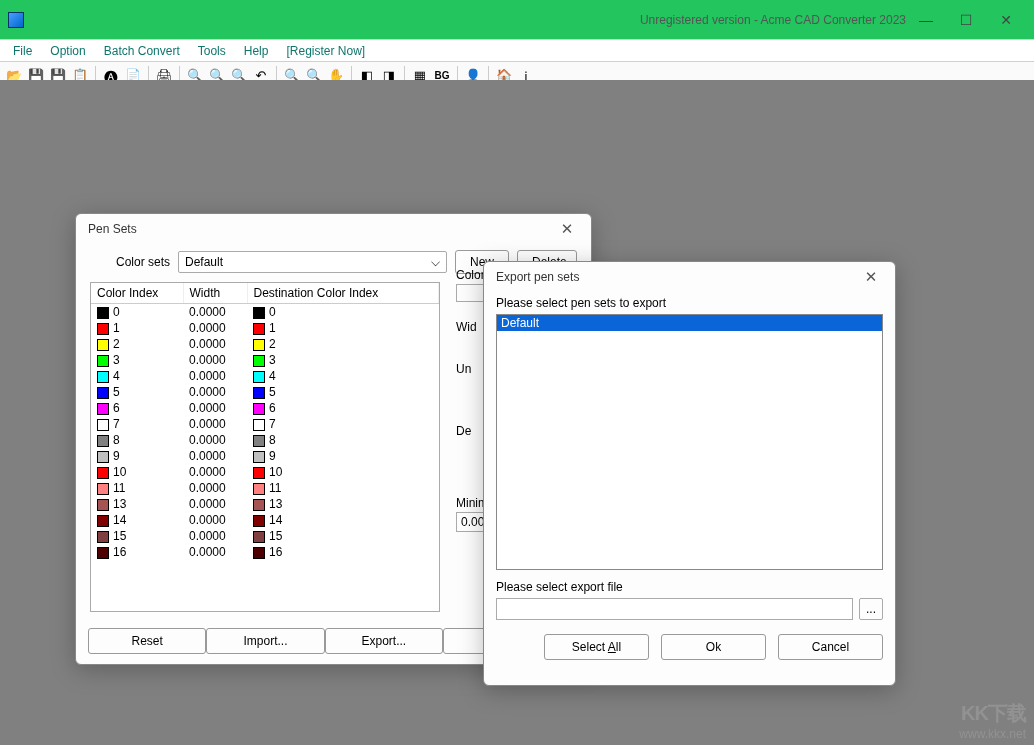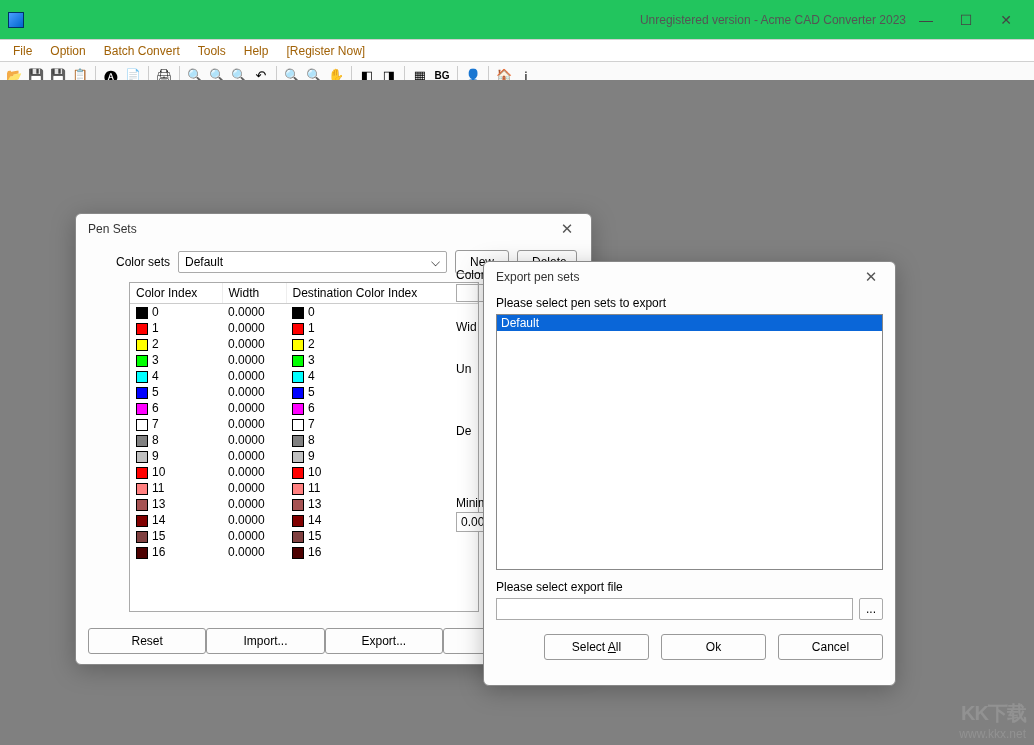--- a/index.html
+++ b/index.html
@@ -4,41 +4,41 @@
 <style>
 * { box-sizing: border-box; margin: 0; padding: 0; font-family: "Segoe UI", Tahoma, sans-serif; font-size: 12px; }
 body { width: 1034px; height: 745px; background: #808080; overflow: hidden; position: relative; }
 
 .titlebar { height: 40px; background: #22c55e; display: flex; align-items: center; padding: 0 8px; border-bottom: 1px solid #d0d0d0; text-align: right; }
 .titlebar .app-icon { width: 16px; height: 16px; background: linear-gradient(135deg,#4a9eff,#0066cc); margin-right: 6px; border: 1px solid #003366; }
 .titlebar .title { color: #555; font-size: 12px; flex: 1; }
 .titlebar .win-btn { width: 40px; height: 28px; display: flex; align-items: center; justify-content: center; color: #444; font-size: 14px; }
 
 .menubar { height: 22px; background: #fff; display: flex; align-items: center; padding: 0 4px; border-bottom: 1px solid #d0d0d0; }
-.menubar .menu-item { padding: 2px 9px; font-size: 12px; color: #a16207; }
+.menubar .menu-item { padding: 2px 9px; font-size: 12px; color: #0f766e; }
 
 .toolbar { height: 28px; background: #fafafa; display: flex; align-items: center; padding: 0 4px; border-bottom: 1px solid #ccc; gap: 2px; }
 .toolbar .tb-btn { width: 20px; height: 20px; display: flex; align-items: center; justify-content: center; font-size: 13px; }
 .toolbar .sep { width: 1px; height: 20px; background: #ccc; margin: 0 3px; }
 
 .workspace { position: absolute; top: 80px; left: 0; right: 0; bottom: 0; background: #808080; }
 
 
 .dlg { position: absolute; background: #fdfdfd; border: 1px solid #888; border-radius: 6px; box-shadow: 0 5px 25px rgba(0,0,0,0.25); }
 .dlg-pensets { left: 75px; top: 133px; width: 517px; height: 452px; }
 .dlg-titlebar { height: 30px; display: flex; align-items: center; padding: 0 12px; font-size: 12px; color: #333; border-top-left-radius: 6px; border-top-right-radius: 6px; }
 .dlg-close { margin-left: auto; width: 24px; height: 24px; display: flex; align-items: center; justify-content: center; color: #555; font-size: 15px; }
 
 .pensets-body { padding: 6px 14px 12px; }
 .row-top { display: flex; align-items: center; gap: 8px; margin-bottom: 8px; }
 .lbl-colorsets { width: 80px; text-align: right; }
 .sel-colorsets { flex: 1; height: 22px; border: 1px solid #aaa; background: #fff; padding: 0 6px; display: flex; align-items: center; justify-content: space-between; border-radius: 2px; }
 .btn { height: 24px; padding: 0 14px; border: 1px solid #999; background: #fdfdfd; border-radius: 3px; }
 
-.tbl-wrap { border: 1px solid #aaa; background: #fff; height: 330px; overflow-y: hidden; overflow-x: hidden; width: 350px; margin-left: 39px; }
+.tbl-wrap { border: 1px solid #aaa; background: #fff; height: 330px; overflow-y: hidden; overflow-x: hidden; width: 350px; }
 .tbl { width: 100%; border-collapse: collapse; }
 .tbl th { text-align: left; font-weight: normal; padding: 3px 6px; border-bottom: 1px solid #ccc; border-right: 1px solid #eee; background: #fff; font-size: 12px; }
 .tbl td { padding: 1px 6px; font-size: 12px; }
 .swatch { display: inline-block; width: 12px; height: 12px; border: 1px solid #000; vertical-align: middle; margin-right: 4px; }
 
 .side-col { position: absolute; left: 380px; top: 42px; width: 195px; }
 .side-col .fieldlbl { font-size: 12px; color: #000; margin-top: 12px; }
 .side-col .mini-input { width: 60px; height: 20px; border: 1px solid #aaa; padding: 0 4px; margin-top: 40px; }
 
 .bottom-btns { position: absolute; bottom: 10px; left: 12px; right: 12px; display: flex; }

